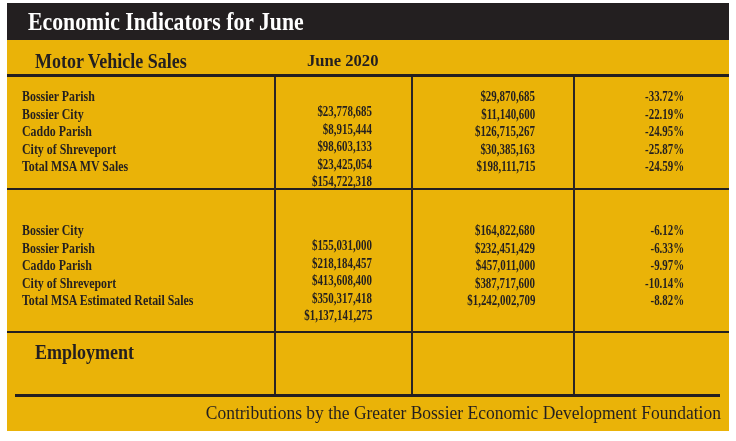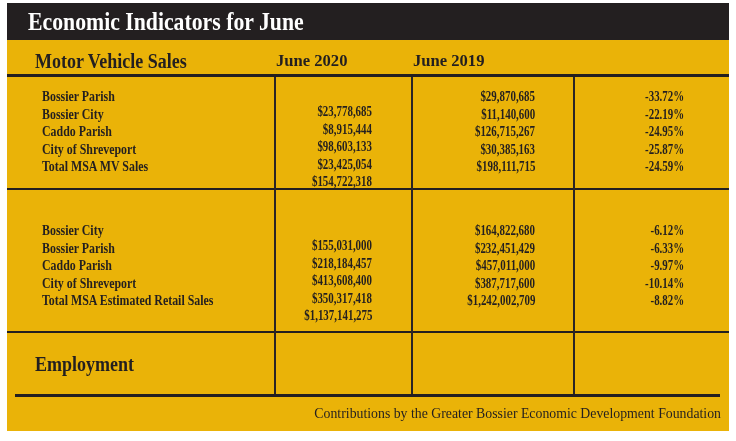--- a/index.html
+++ b/index.html
@@ -15,59 +15,58 @@
   .cxr{transform-origin:100% 50%;}
   .sT{transform:scaleX(.87);}
   .sH{transform:scaleX(.90);}
   .sC{transform:scaleX(.95);}
   .sL{transform:scaleX(.85);}
   .sN{transform:scaleX(.78);}
   .sF{transform:scaleX(.92);}
   .sec-head{position:absolute;left:4px;height:30px;line-height:30px;font-size:20px;font-weight:bold;white-space:nowrap;margin-left:24px;}
   .sec-mv{top:42px;height:32px;line-height:32px;}
   .sec-retail{top:191px;}
-  .sec-emp{top:346px;}
-  .colhead{position:absolute;top:44px;height:26px;line-height:26px;font-size:17.5px;font-weight:bold;}
+  .sec-emp{top:334px;}
+  .colhead{position:absolute;top:44px;height:26px;line-height:26px;font-size:17.5px;font-weight:bold;text-align:center;}
   .ch2{left:267px;width:137px;}
   .ch3{left:404px;width:162px;}
   .ch4{left:566px;width:155px;}
   .hline{position:absolute;left:0;right:0;background:#231f20;}
   .hline1{top:71px;height:3px;}
   .hline2{top:185px;height:2px;}
   .hline3{top:328px;height:2px;}
   .hline4{top:391px;height:3px;left:8px;right:9px;}
   .vline{position:absolute;top:74px;height:317px;width:1.5px;background:#2a2526;}
   .v1{left:267px;}
   .v2{left:404px;}
   .v3{left:566px;}
   .rows{position:absolute;left:0;display:grid;grid-template-columns:267px 137px 162px 155px;grid-auto-rows:17.5px;align-items:center;}
   .rows-mv{top:85px;}
   .rows-retail{top:219px;}
   .rows-emp{top:366px;}
   .row{display:contents;}
   .cell{font-size:14px;font-weight:bold;white-space:nowrap;line-height:17.5px;}
-  .lab{padding-left:15px;margin-left:20px;}
+  .lab{padding-left:15px;}
   .num{text-align:right;}
   .c2{padding-right:39px;margin-top:30px;}
   .c3{padding-right:38px;padding-left:22px;}
   .c4{padding-right:44px;}
-  .footer{position:absolute;top:402px;right:8px;font-size:15px;line-height:16px;white-space:nowrap;text-align:right;}
+  .footer{position:absolute;top:402px;right:8px;font-size:19px;line-height:16px;white-space:nowrap;text-align:right;}
 </style>
 </head>
 <body>
 
 <div class="sheet">
 
   <div class="titlebar">
     <span class="title cx cxl sT">Economic Indicators for June</span>
   </div>
 
   <div class="sec-head sec-mv"><span class="cx cxl sH">Motor Vehicle Sales</span></div>
   <div class="colhead ch2"><span class="cx sC">June 2020</span></div>
-  <div class="colhead ch3"><span class="cx sC">June 2019</span></div>
 
   <div class="hline hline1"></div>
   <div class="hline hline2"></div>
   <div class="hline hline3"></div>
   <div class="hline hline4"></div>
   <div class="vline v1"></div>
   <div class="vline v2"></div>
   <div class="vline v3"></div>
 
   <div class="rows rows-mv">

